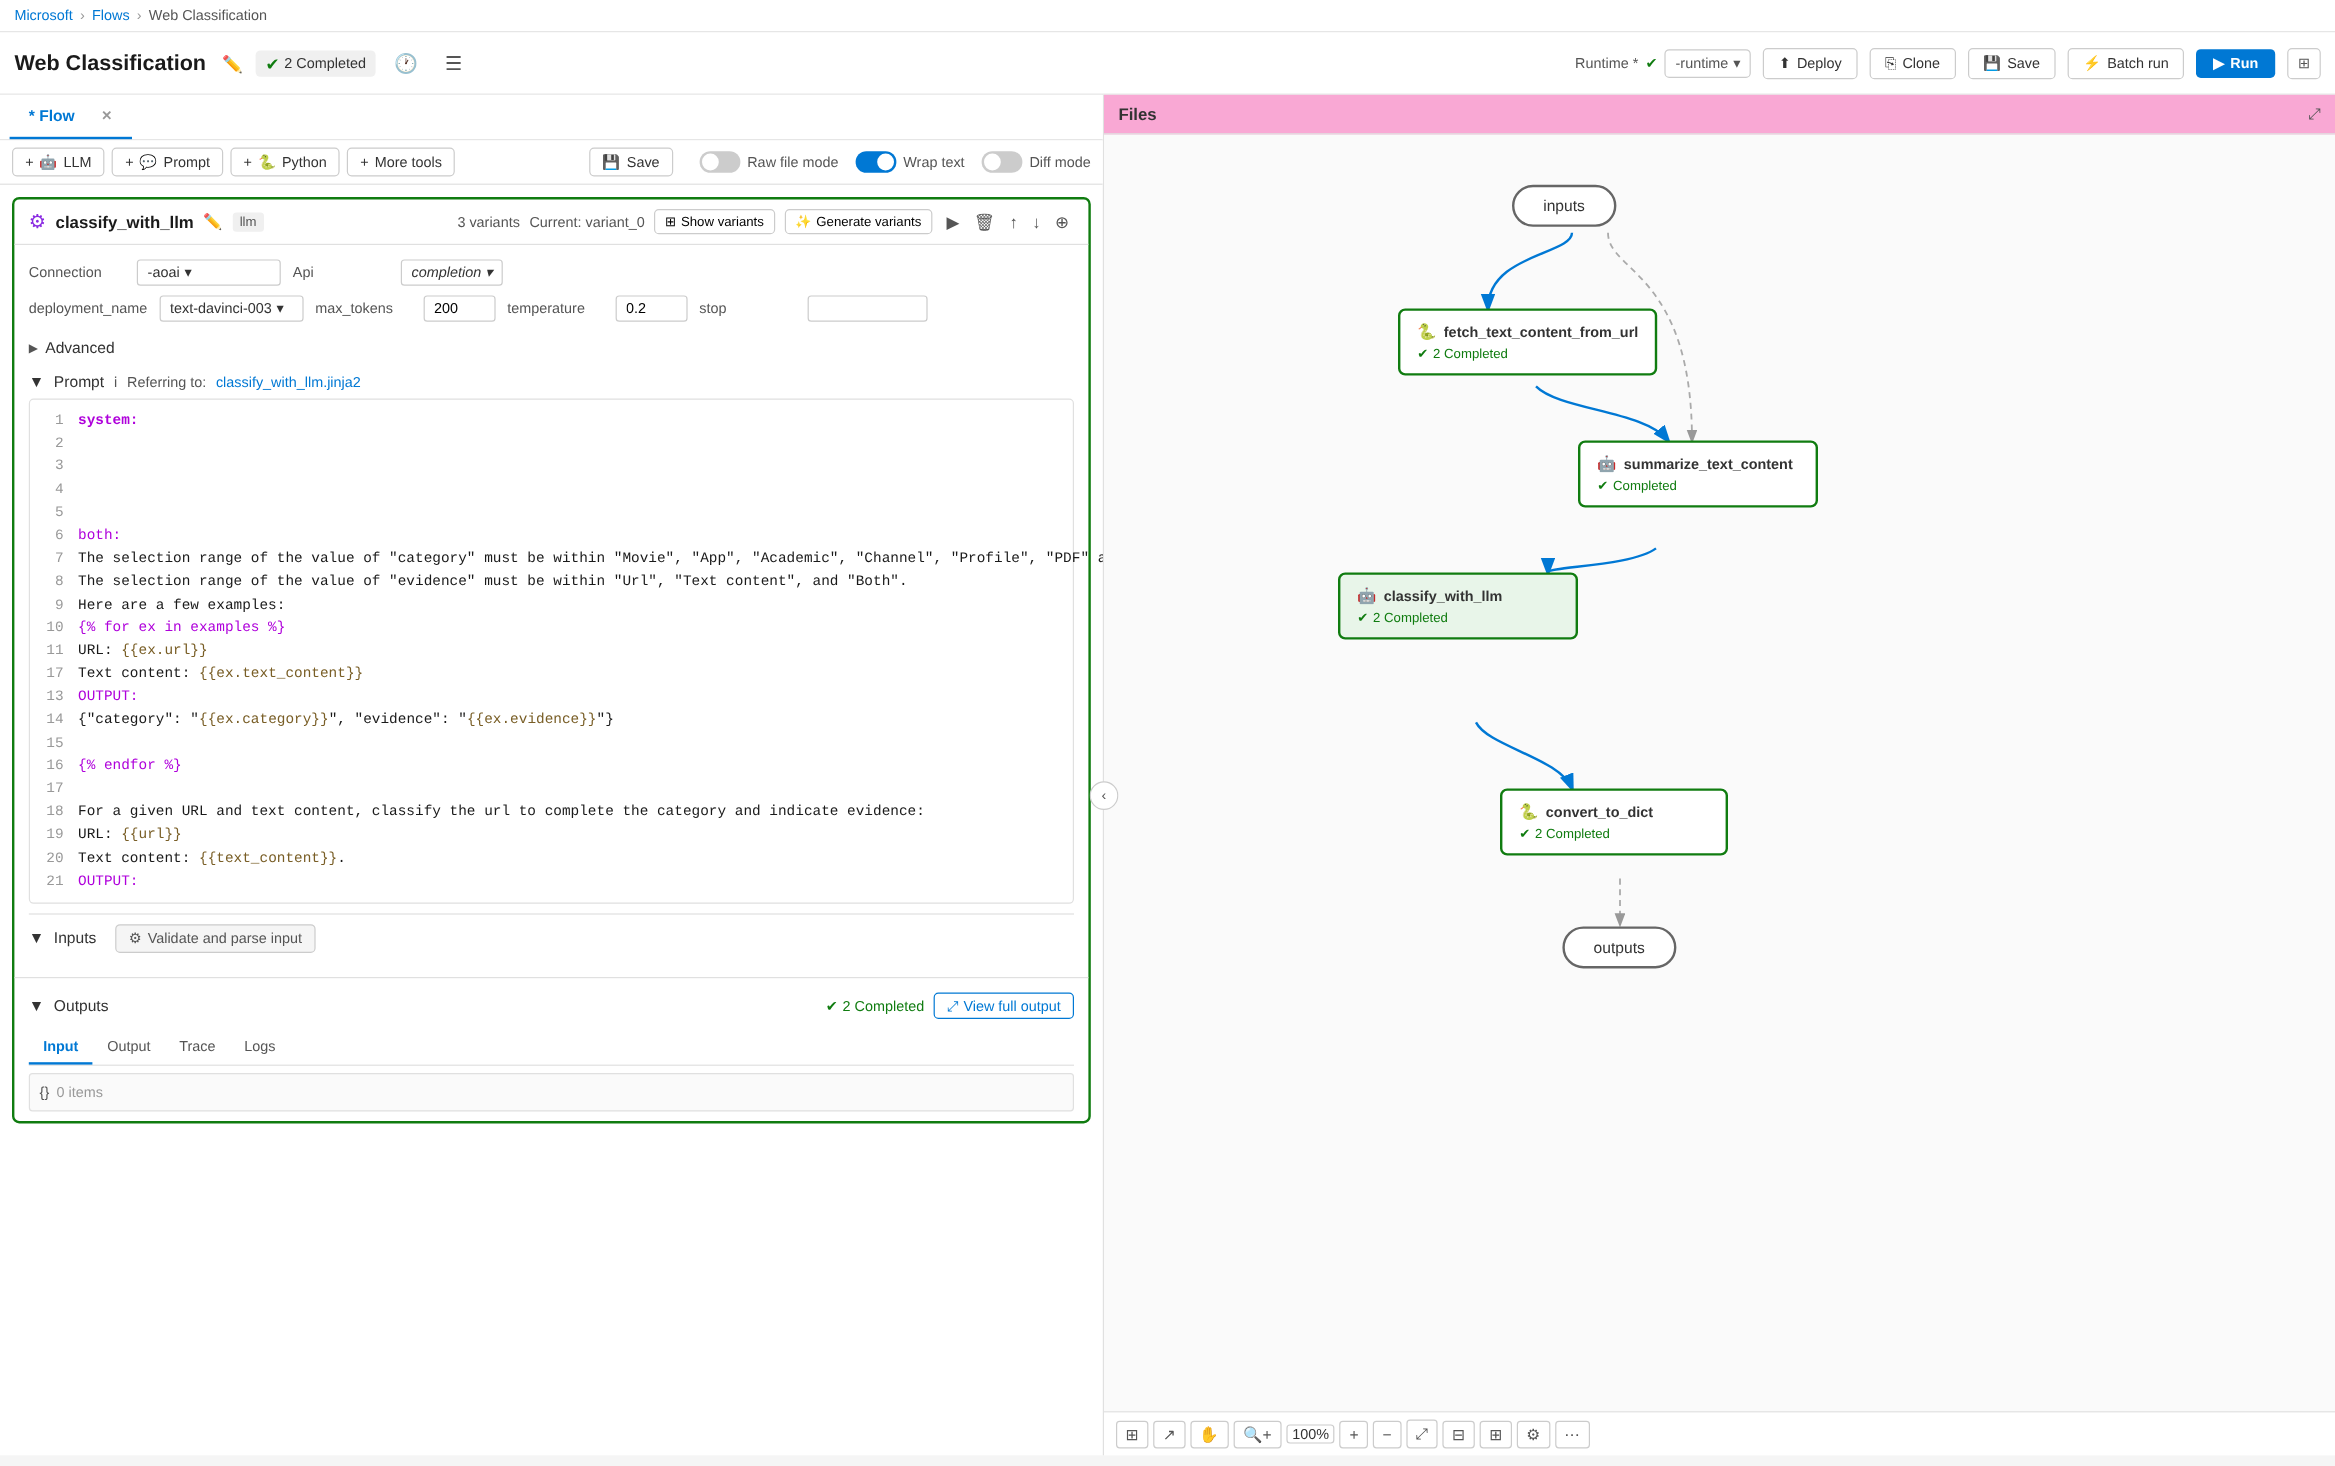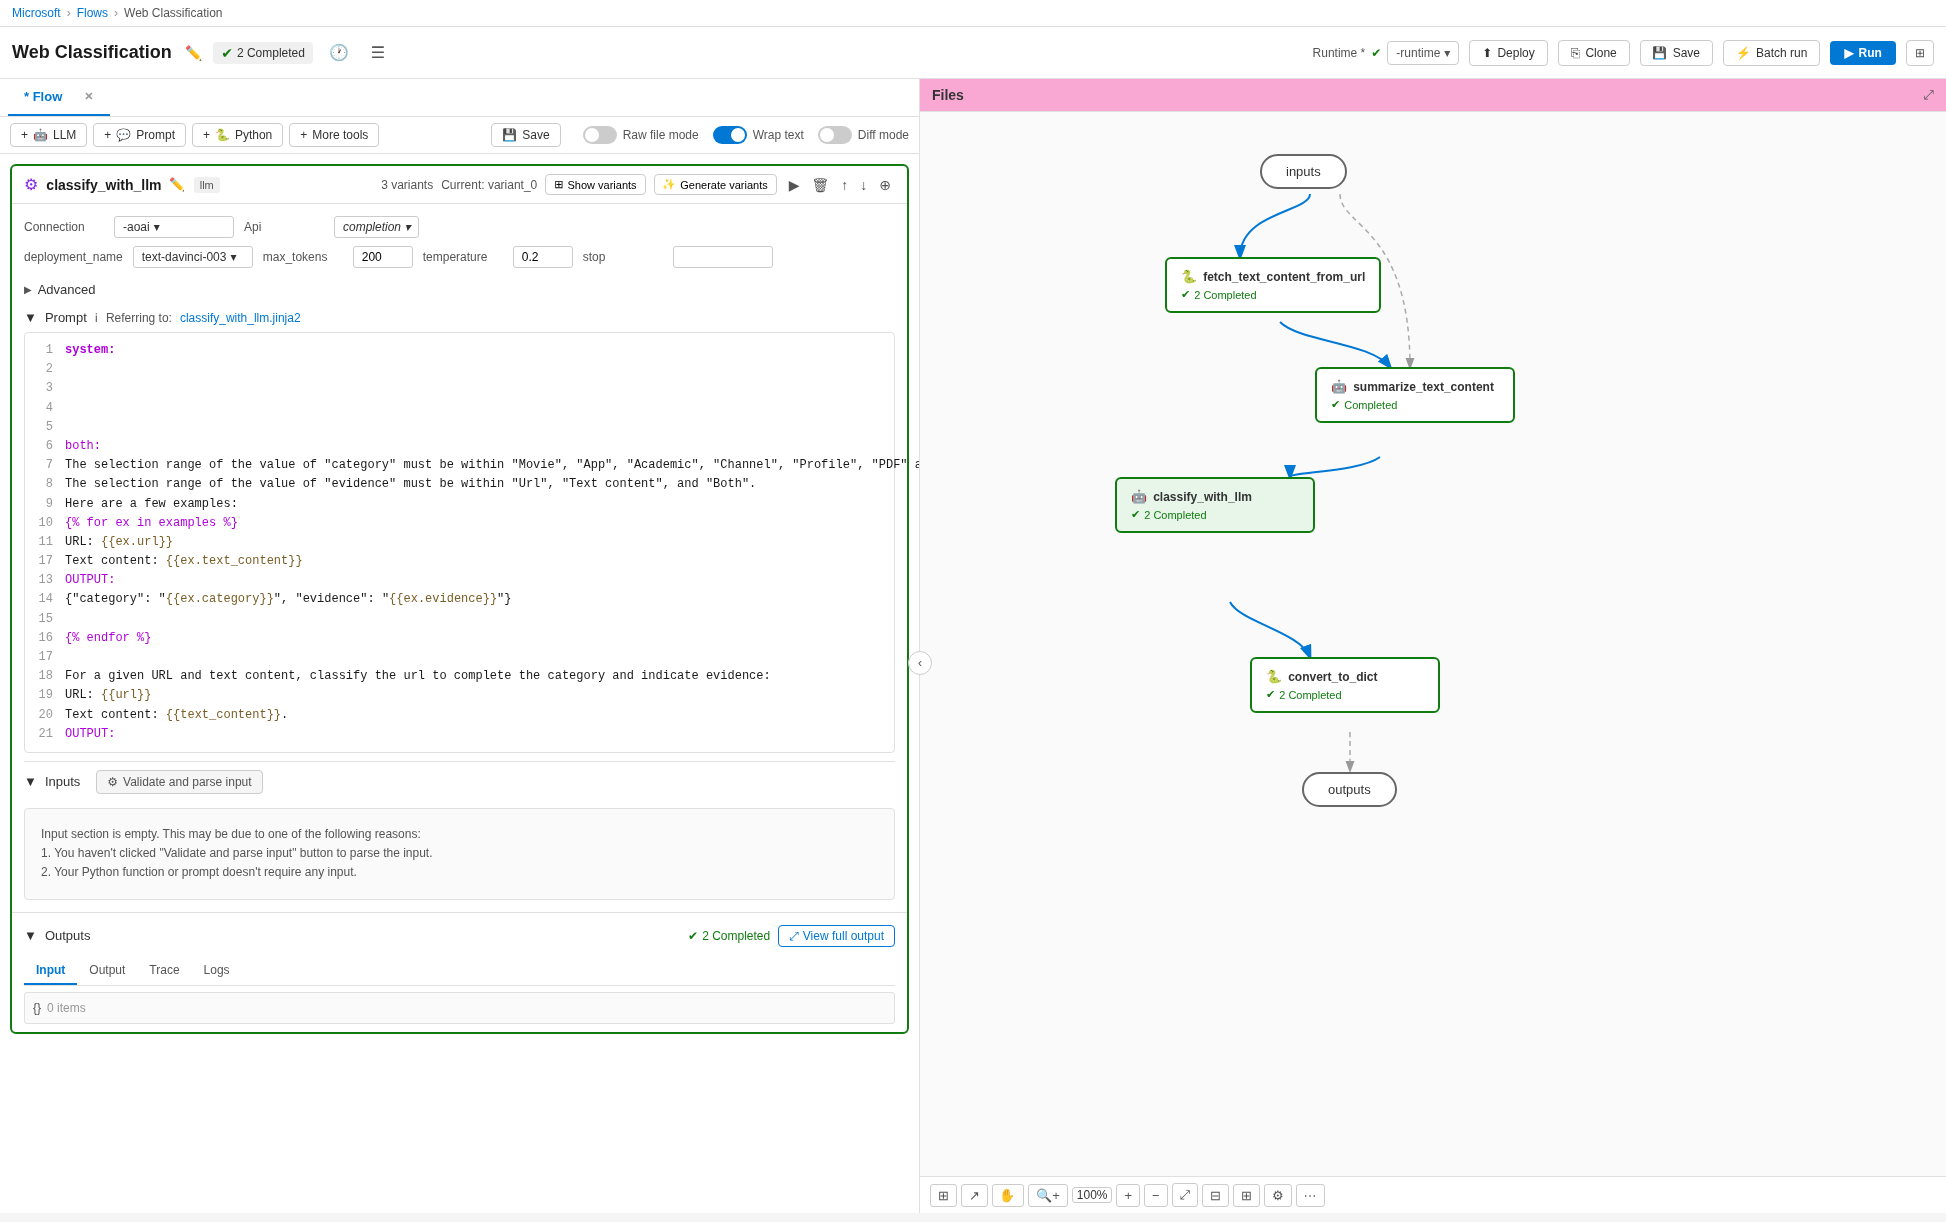--- a/index.html
+++ b/index.html
@@ -377,25 +377,20 @@
             </div>
 
           <div class="inputs-header">
             <span class="chevron">▼</span>
             <span style="font-size:13px;font-weight:500;">Inputs</span>
             <button class="validate-btn">
               <span>⚙</span>
               <span>Validate and parse input</span>
             </button>
           </div>
-          <div class="inputs-empty">
-            <div>Input section is empty. This may be due to one of the following reasons:</div>
-            <div>1. You haven't clicked "Validate and parse input" button to parse the input.</div>
-            <div>2. Your Python function or prompt doesn't require any input.</div>
-          </div>
         </div>
 
         <div class="outputs-section">
           <div class="outputs-header">
             <span class="chevron">▼</span>
             <span class="outputs-label">Outputs</span>
             <div class="completed-badge">
               <span>✔</span>
               <span>2 Completed</span>
             </div>

